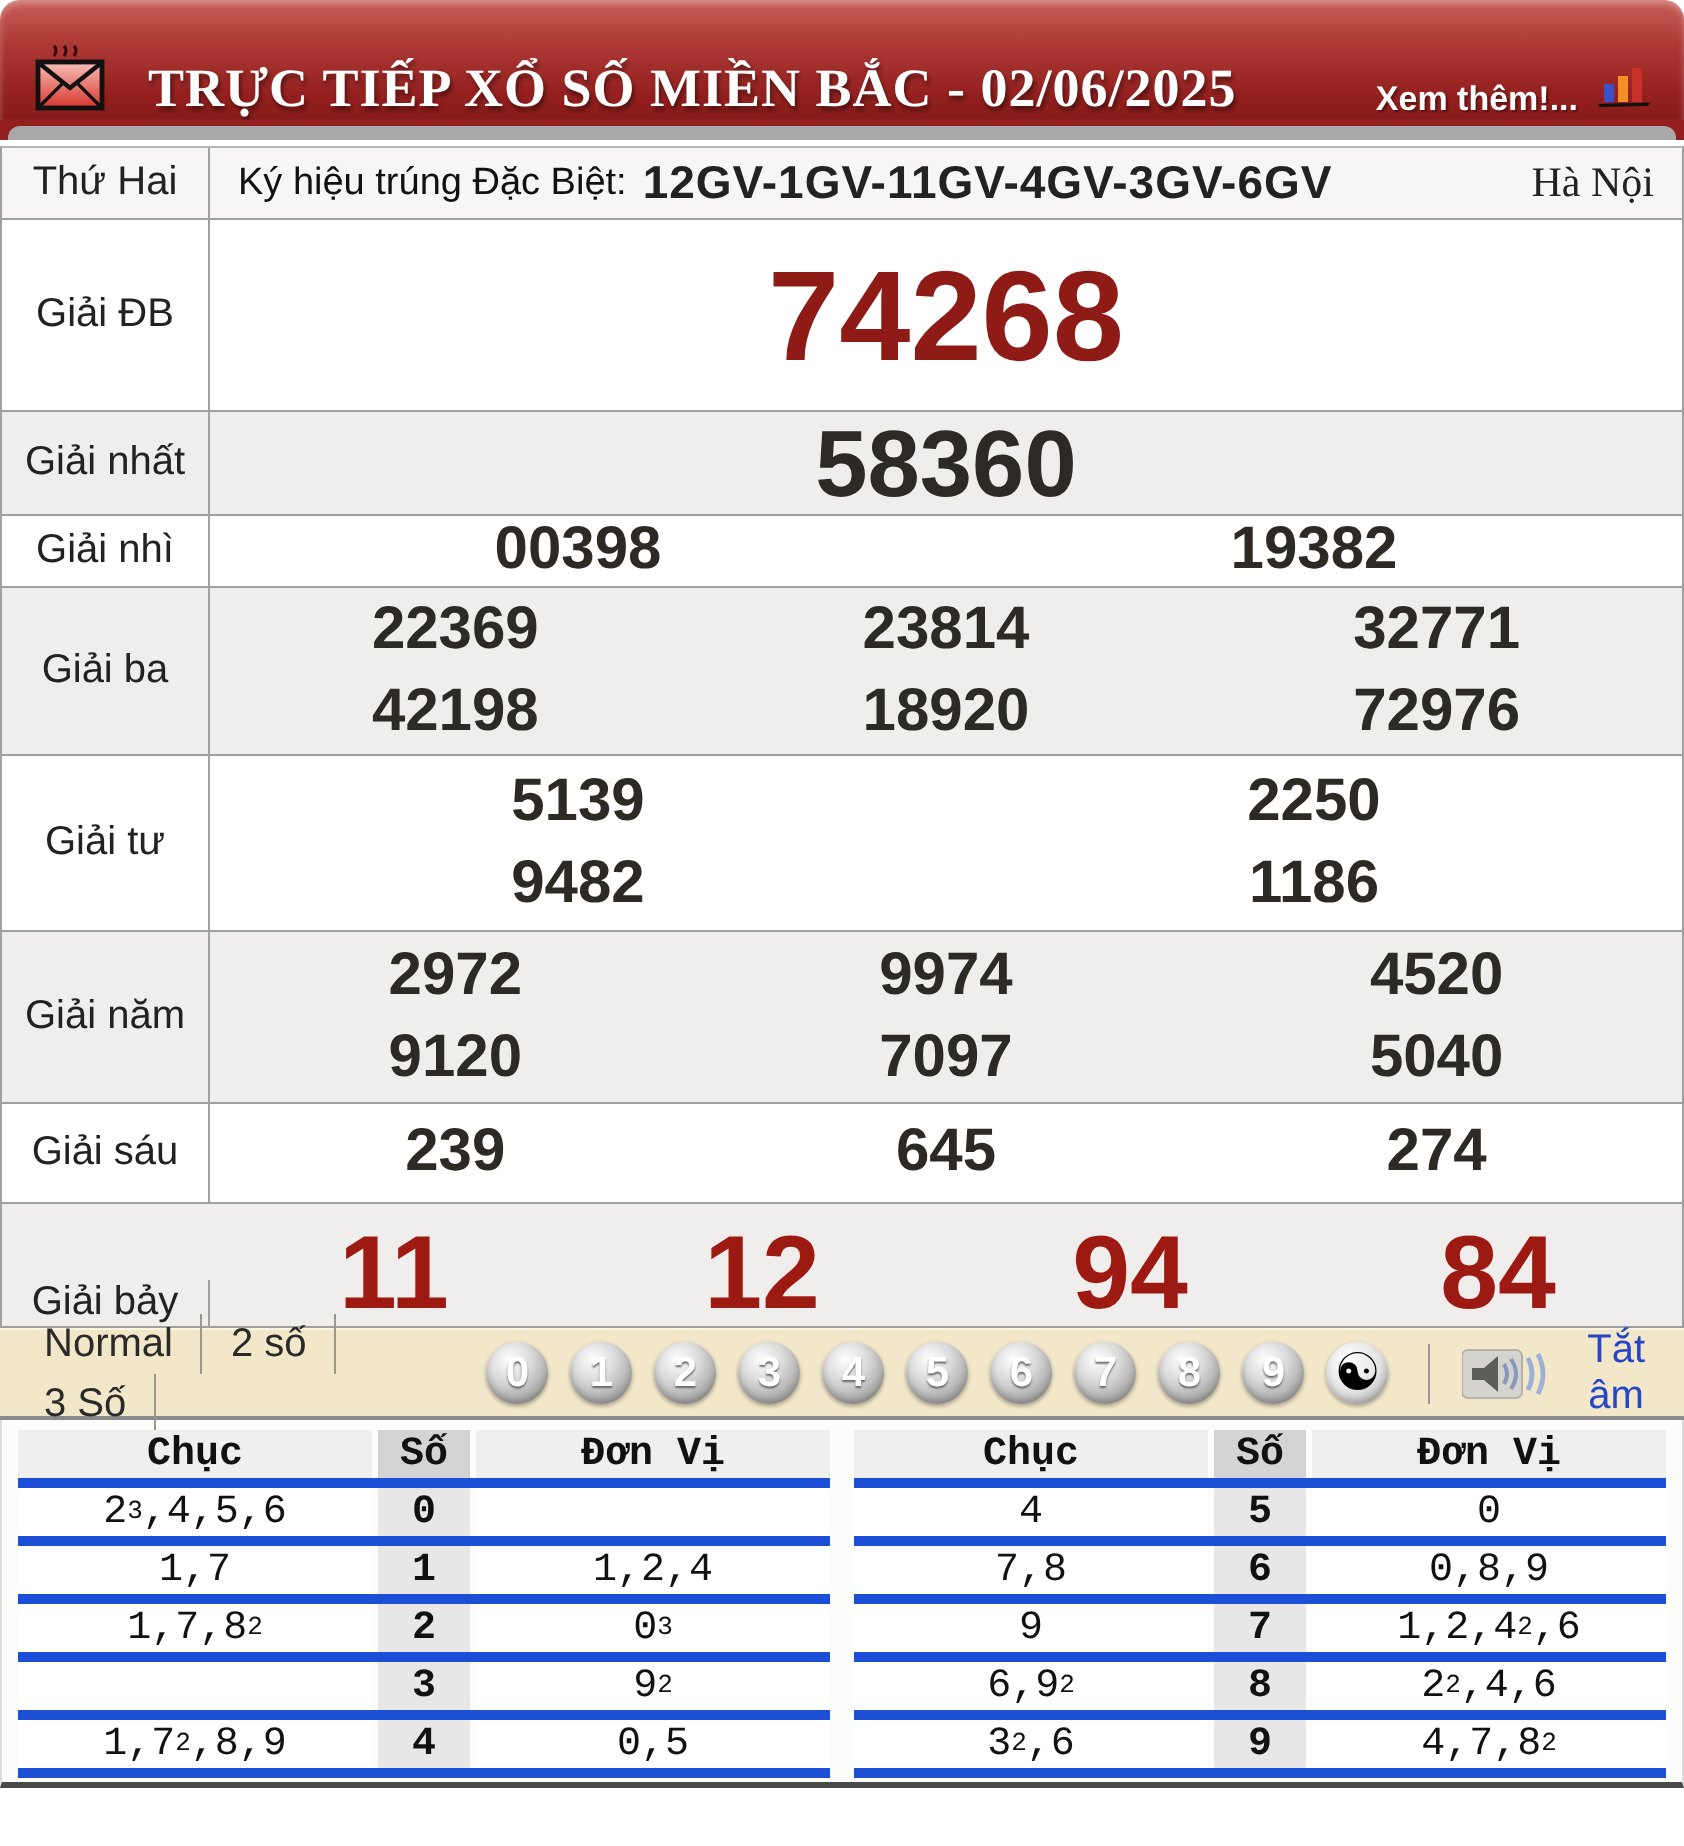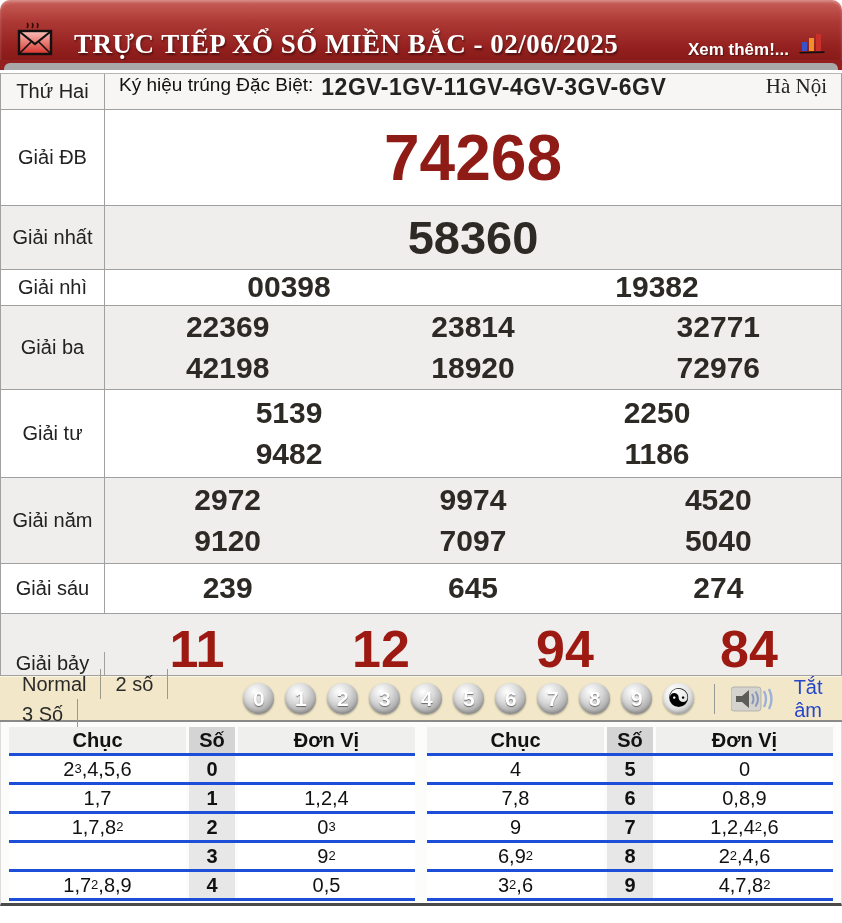--- a/index.html
+++ b/index.html
@@ -48,33 +48,33 @@
   }
   .row{display:flex;border-bottom:1px solid var(--table-border);}
   .label-cell{
     flex:0 0 104px;border-right:1px solid var(--table-border);
     display:flex;align-items:center;justify-content:center;
     font-size:20px;color:#222;
   }
   .bg-white{background:#fff;}
   .bg-gray{background:var(--row-gray);}
   .info-row{height:36px;background:#f7f6f4;}
-  .info-main{flex:1;display:flex;padding:0 10px 0 14px;}
+  .info-main{flex:1;display:flex;align-items:center;padding:0 10px 0 14px;}
   .code-label{font-size:19px;color:#111;margin-right:8px;white-space:nowrap;}
   .code-value{font-size:23px;font-weight:bold;color:#222;letter-spacing:.5px;white-space:nowrap;}
   .region{margin-left:auto;font-family:"Liberation Serif", serif;font-size:21px;color:#222;padding-right:4px;}
   .numbers{flex:1;display:flex;flex-direction:column;justify-content:center;}
   .num-line{display:flex;justify-content:space-around;}
   .num{
     flex:1;text-align:center;font-weight:bold;color:var(--number-dark);
     font-size:30px;line-height:1.35;
   }
   .prize-special{height:96px;}
   .prize-special .num{font-size:64px;line-height:1;color:var(--special-number);}
-  .prize-first{height:64px;justify-content:space-between;}
+  .prize-first{height:52px;justify-content:space-between;}
   .prize-first .num{font-size:47px;line-height:1;}
   .prize-normal-1{height:36px;}
   .prize-normal-2l{height:84px;}
   .prize-tu{height:88px;}
   .prize-nam{height:86px;}
   .prize-sau{height:50px;}
   .prize-seventh{height:62px;align-items:flex-end;}
   .prize-seventh .num{font-size:52px;line-height:1;color:var(--seventh-number);}
   
   .toolbar{
@@ -103,21 +103,21 @@
     color:var(--mute-blue);font-size:20px;font-family:"Liberation Sans", sans-serif;padding:0;
   }
   .speaker-box{display:flex;align-items:center;}
   
   .stats{
     height:184px;background:#fcfcfb;border-bottom:3px solid #4a4a4a;
     border-left:1px solid #ddd;border-right:1px solid #ddd;
     display:flex;gap:12px;padding:5px 8px 0;
   }
   .stats-table{flex:1;display:flex;flex-direction:column;}
-  .srow{display:flex;gap:3px;height:29px;flex:0 0 29px;border-bottom:3px solid #1d4ed8;}
+  .srow{display:flex;gap:3px;height:29px;flex:0 0 29px;border-bottom:5px solid #1d4ed8;font-family:Liberation Mono, monospace;}
   .scell{
     display:flex;align-items:center;justify-content:center;
     font-size:20px;color:#111;background:#fff;
   }
   .c-tens,.c-units{flex:1;}
   .c-digit{flex:0 0 46px;background:#e7e7e7;font-weight:bold;}
   .shead .scell{background:#efefee;font-weight:bold;}
   .shead .c-digit{background:#d4d4d4;}
   sup{font-size:13px;line-height:0;}
 </style>

